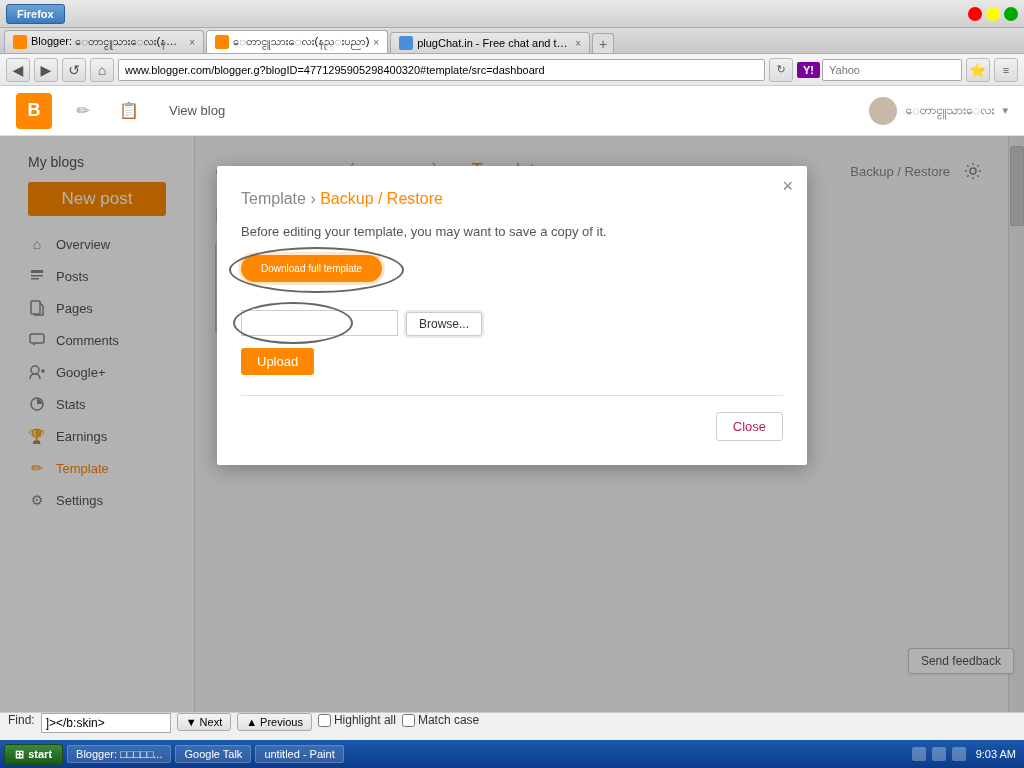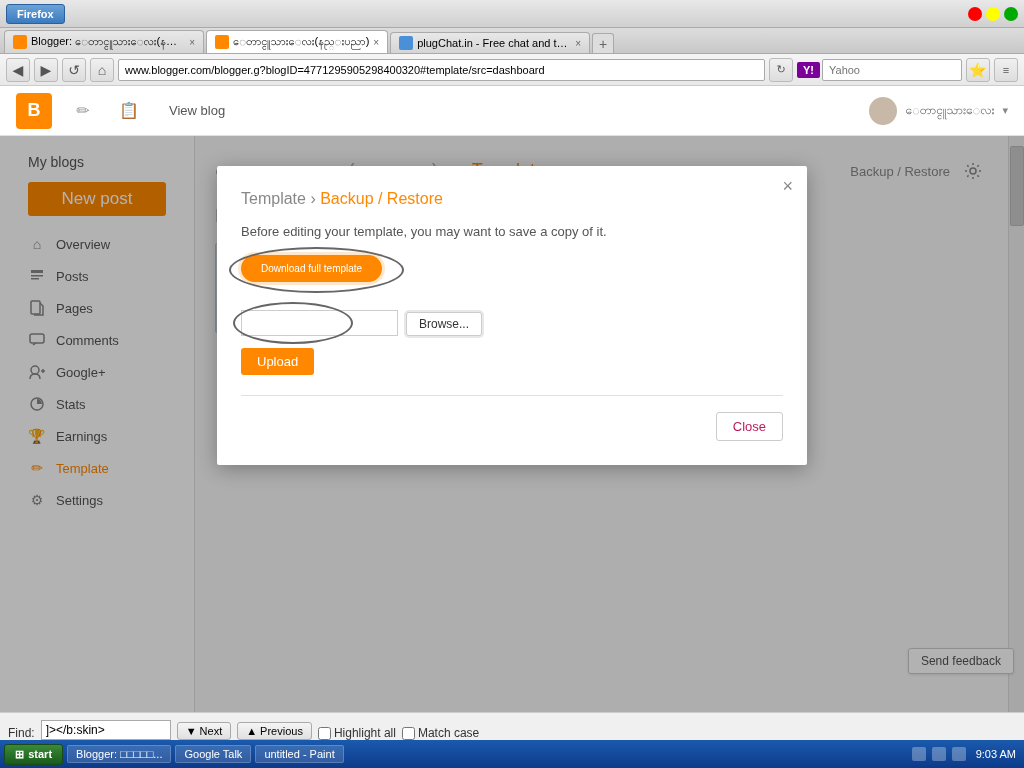--- a/index.html
+++ b/index.html
@@ -429,21 +429,21 @@
       cursor: pointer;
       box-shadow: 0 1px 3px rgba(0,0,0,0.1);
     }
 
     
     .find-bar {
       height: 28px;
       background: #f0f0f0;
       border-top: 1px solid #ccc;
       display: flex;
-      align-items: flex-end;
+      align-items: flex-start;
       padding: 0 8px;
       gap: 6px;
       position: absolute;
       bottom: 28px;
       left: 0; right: 0;
     }
     .find-label {
       font-size: 12px;
       color: #333;
     }

